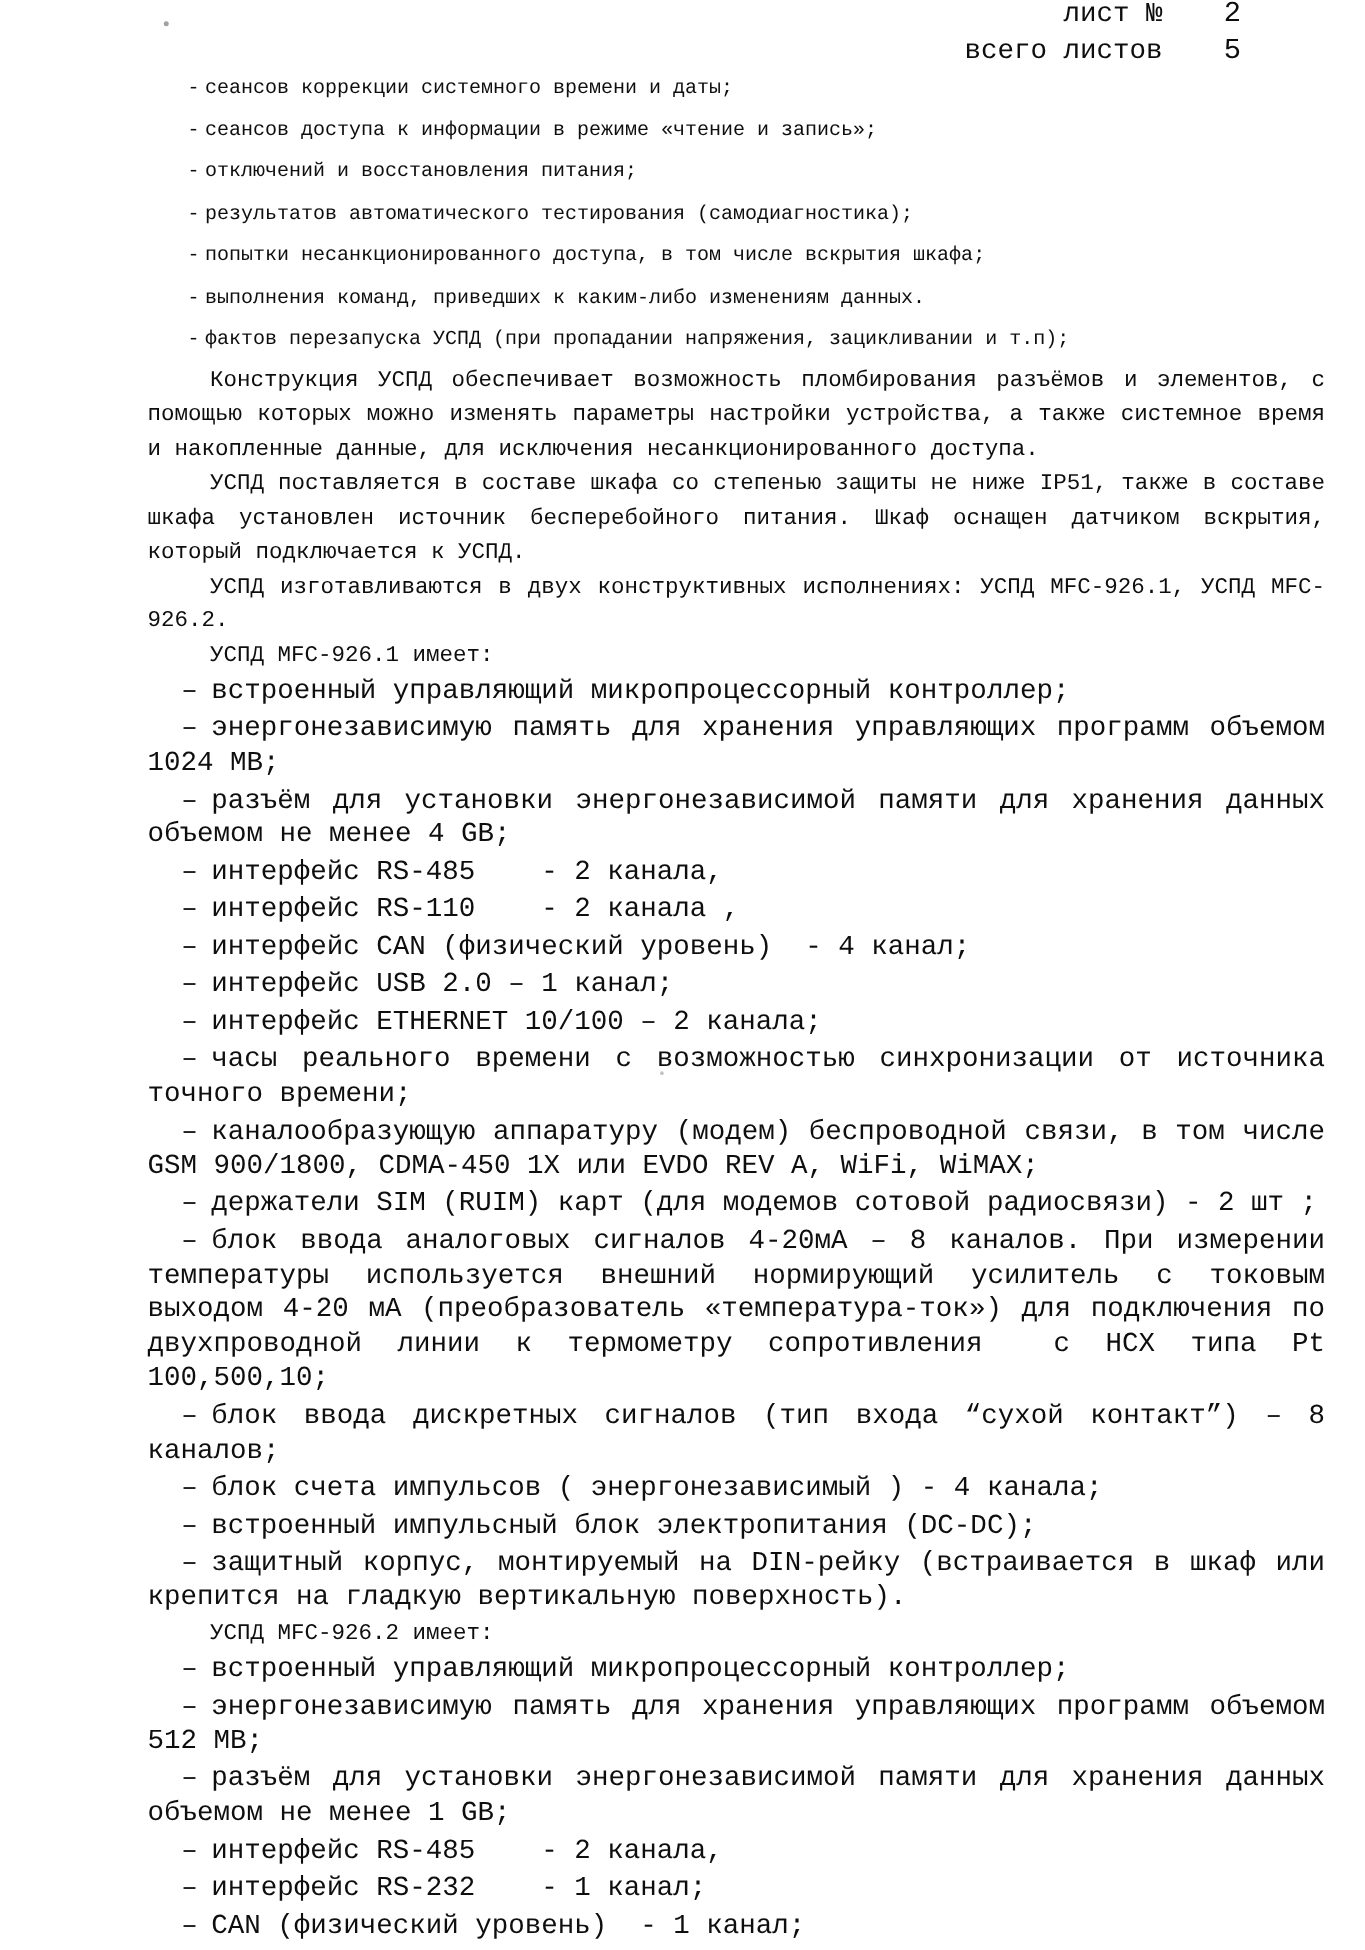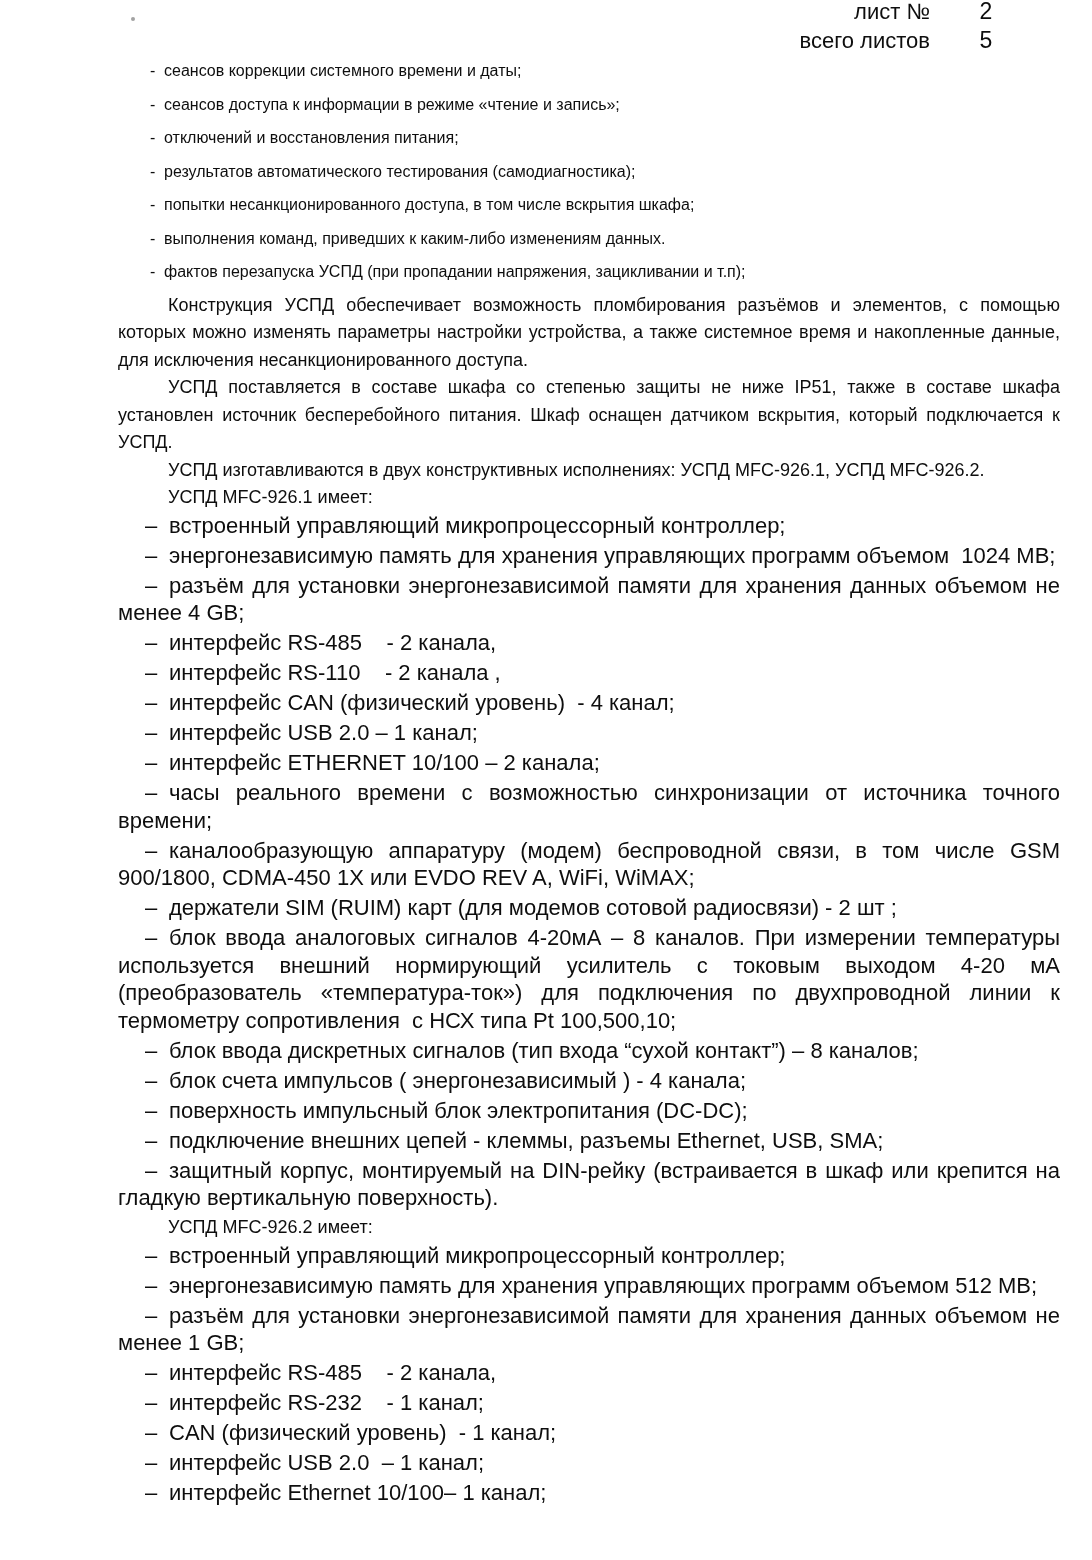--- a/index.html
+++ b/index.html
@@ -5,21 +5,21 @@
   html, body {
     margin: 0;
     padding: 0;
     background: #ffffff;
   }
   .page {
     position: relative;
     width: 1092px;
     height: 1560px;
     background: #ffffff;
-    font-family: Liberation Sans, sans-serif;
+    font-family: Liberation Mono, monospace;
     color: #0e0e0e;
     overflow: hidden;
   }
   .sheet-header {
     position: absolute;
     top: -3px;
     right: 50px;
     font-size: 22px;
     line-height: 29px;
   }
@@ -159,23 +159,22 @@
         <p class="mitem"><span class="mm">–</span><span>каналообразующую аппаратуру (модем) беспроводной связи, в том числе GSM 900/1800, CDMA-450 1X или EVDO REV A, WiFi, WiMAX;</span></p>
 
         <p class="mitem"><span class="mm">–</span><span>держатели SIM (RUIM) карт (для модемов сотовой радиосвязи) - 2 шт ;</span></p>
 
         <p class="mitem"><span class="mm">–</span><span>блок ввода аналоговых сигналов 4-20мА – 8 каналов. При измерении температуры используется внешний нормирующий усилитель с токовым выходом 4-20 мА (преобразователь «температура-ток») для подключения по двухпроводной линии к термометру сопротивления  с НСХ типа Pt 100,500,10;</span></p>
 
         <p class="mitem"><span class="mm">–</span><span>блок ввода дискретных сигналов (тип входа “сухой контакт”) – 8 каналов;</span></p>
 
         <p class="mitem"><span class="mm">–</span><span>блок счета импульсов ( энергонезависимый ) - 4 канала;</span></p>
 
-        <p class="mitem"><span class="mm">–</span><span>поверхность импульсный блок электропитания (DC-DC);</span></p>
+        <p class="mitem"><span class="mm">–</span><span>встроенный импульсный блок электропитания (DC-DC);</span></p>
 
-        <p class="mitem"><span class="mm">–</span><span>подключение внешних цепей - клеммы, разъемы Ethernet, USB, SMA;</span></p>
 
         <p class="mitem"><span class="mm">–</span><span>защитный корпус, монтируемый на DIN-рейку (встраивается в шкаф или крепится на гладкую вертикальную поверхность).</span></p>
       </div>
 
     <p class="para">УСПД MFC-926.2 имеет:</p>
 
     <div>
 
         <p class="mitem"><span class="mm">–</span><span>встроенный управляющий микропроцессорный контроллер;</span></p>
 

